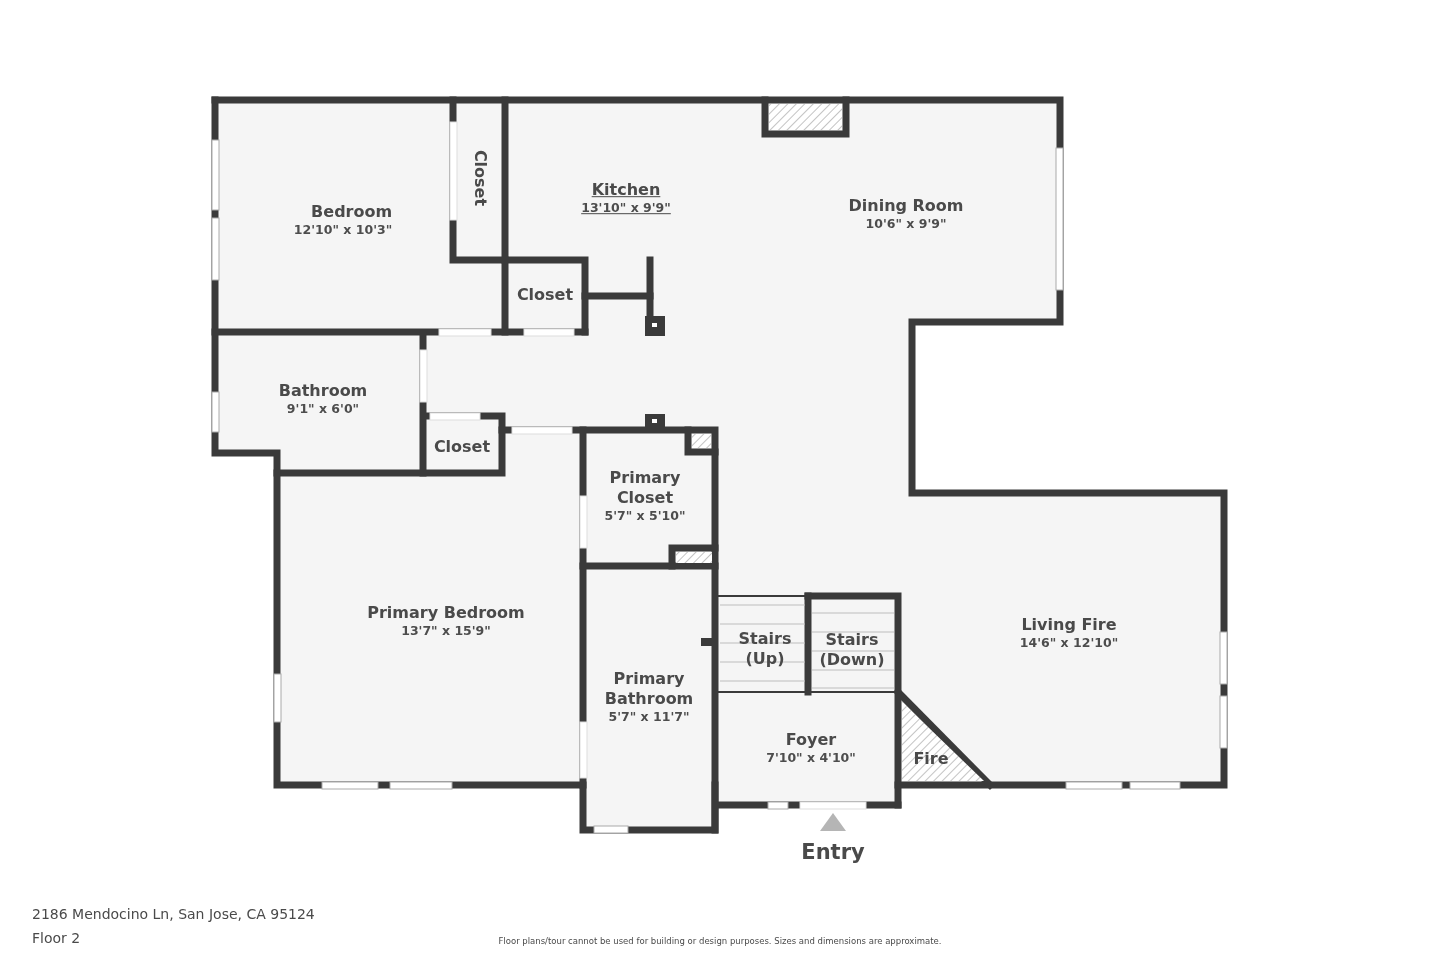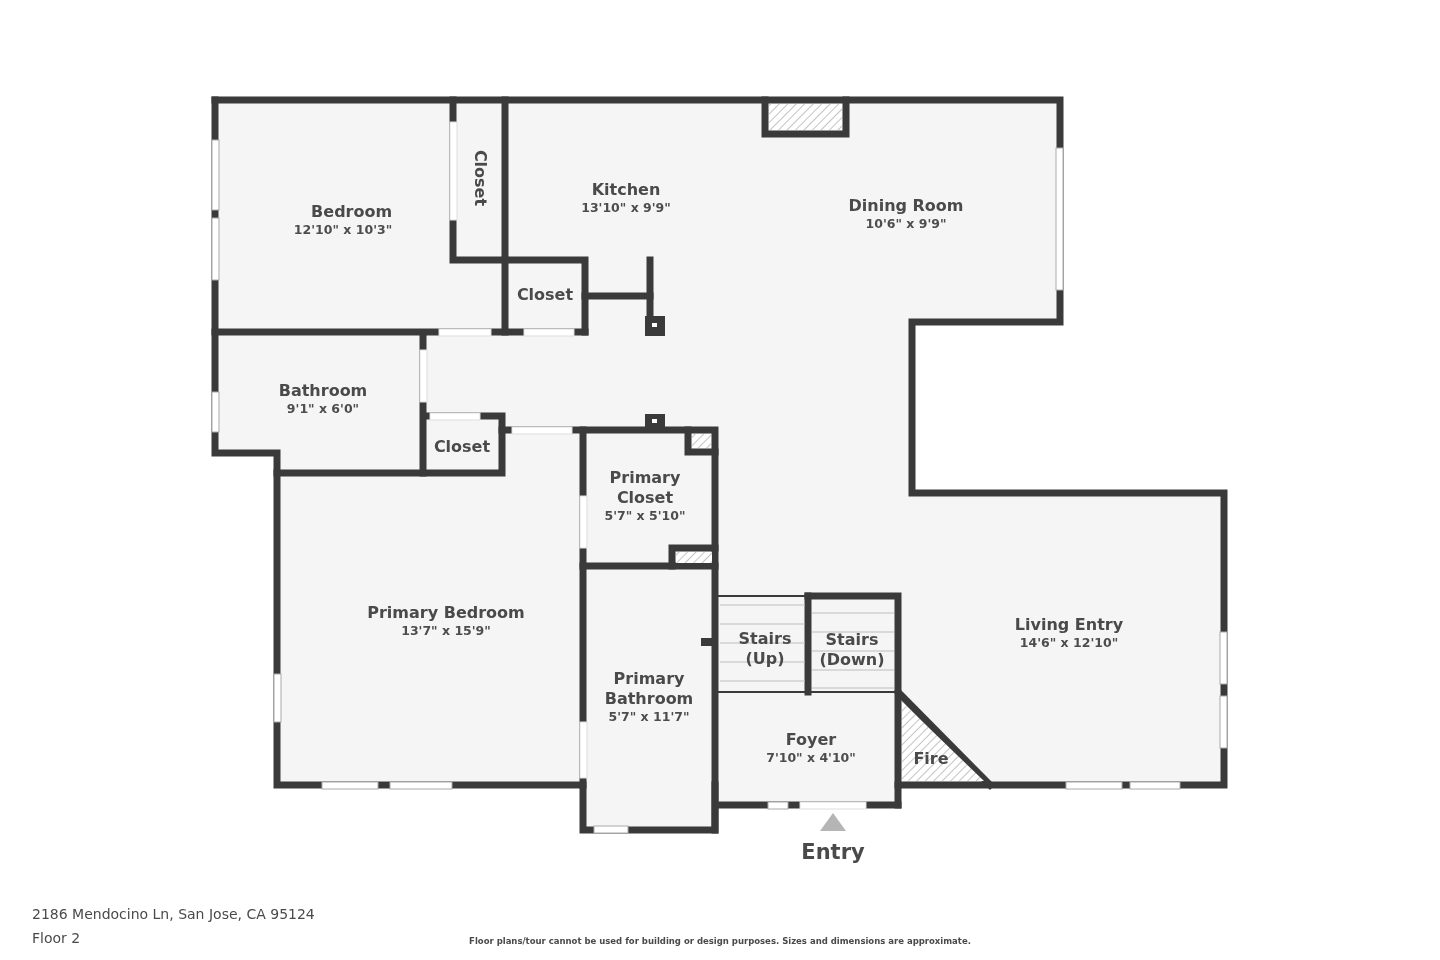--- a/index.html
+++ b/index.html
@@ -3,21 +3,21 @@
 <meta charset="utf-8">
 <style>
   html, body { margin:0; padding:0; background:#ffffff; }
   body { width:1440px; height:960px; position:relative; overflow:hidden; font-family:"DejaVu Sans", sans-serif; }
   #plan { position:absolute; left:0; top:0; width:1440px; height:960px; }
   .lbl { position:absolute; transform:translate(-50%,-50%); text-align:center; color:#4a4a4a; white-space:nowrap; line-height:1.25; }
   .lbl .name { font-size:16px; font-weight:bold; display:block; }
   .lbl .dim { font-size:12.5px; font-weight:bold; display:block; color:#4d4d4d; }
   .vert { transform:translate(-50%,-50%) rotate(90deg); }
   .footer { position:absolute; left:32px; font-size:14px; font-weight:normal; color:#4a4a4a; }
-  .disclaimer { position:absolute; left:720px; top:936px; transform:translateX(-50%); font-size:8.5px; font-weight:bold; color:#4a4a4a; white-space:nowrap; }
+  .disclaimer { position:absolute; left:720px; top:936px; transform:translateX(-50%); font-size:8.5px; font-weight:normal; color:#4a4a4a; white-space:nowrap; }
   .entry { position:absolute; left:833px; top:852px; transform:translate(-50%,-50%); font-size:21px; font-weight:bold; color:#4a4a4a; }
 </style>
 </head>
 <body>
 
 <svg id="plan" viewBox="0 0 1440 960" xmlns="http://www.w3.org/2000/svg">
   <defs>
     <pattern id="hatch" patternUnits="userSpaceOnUse" width="6" height="6" patternTransform="rotate(45)">
       <rect width="6" height="6" fill="#ffffff"></rect>
       <line x1="0" y1="0" x2="0" y2="6" stroke="#9a9a9a" stroke-width="1.2"></line>
@@ -118,21 +118,21 @@
   <polygon points="820,831 846,831 833,813" fill="#b5b5b5"></polygon>
 </svg>
 
 <div class="lbl" style="left:343px;top:220px;text-align:right;">
   <span class="name">Bedroom</span>
   <span class="dim">12'10" x 10'3"</span>
 </div>
 <div class="lbl vert" style="left:480px;top:178px;">
   <span class="name">Closet</span>
 </div>
-<div class="lbl" style="left:626px;top:198px;">
+<div class="lbl" style="left:626px;top:198px;text-decoration:underline;">
   <span class="name">Kitchen</span>
   <span class="dim">13'10" x 9'9"</span>
 </div>
 <div class="lbl" style="left:906px;top:214px;">
   <span class="name">Dining Room</span>
   <span class="dim">10'6" x 9'9"</span>
 </div>
 <div class="lbl" style="left:545px;top:295px;">
   <span class="name">Closet</span>
 </div>
@@ -166,21 +166,21 @@
   <span class="name">(Down)</span>
 </div>
 <div class="lbl" style="left:811px;top:748px;">
   <span class="name">Foyer</span>
   <span class="dim">7'10" x 4'10"</span>
 </div>
 <div class="lbl" style="left:931px;top:759px;">
   <span class="name">Fire</span>
 </div>
 <div class="lbl" style="left:1069px;top:633px;">
-  <span class="name">Living Entry</span>
+  <span class="name">Living Fire</span>
   <span class="dim">14'6" x 12'10"</span>
 </div>
 
 <div class="entry">Entry</div>
 
 <div class="footer" style="top:906px;">2186 Mendocino Ln, San Jose, CA 95124</div>
 <div class="footer" style="top:930px;text-align:center;">Floor 2</div>
 <div class="disclaimer">Floor plans/tour cannot be used for building or design purposes. Sizes and dimensions are approximate.</div>
 
 </body></html>

